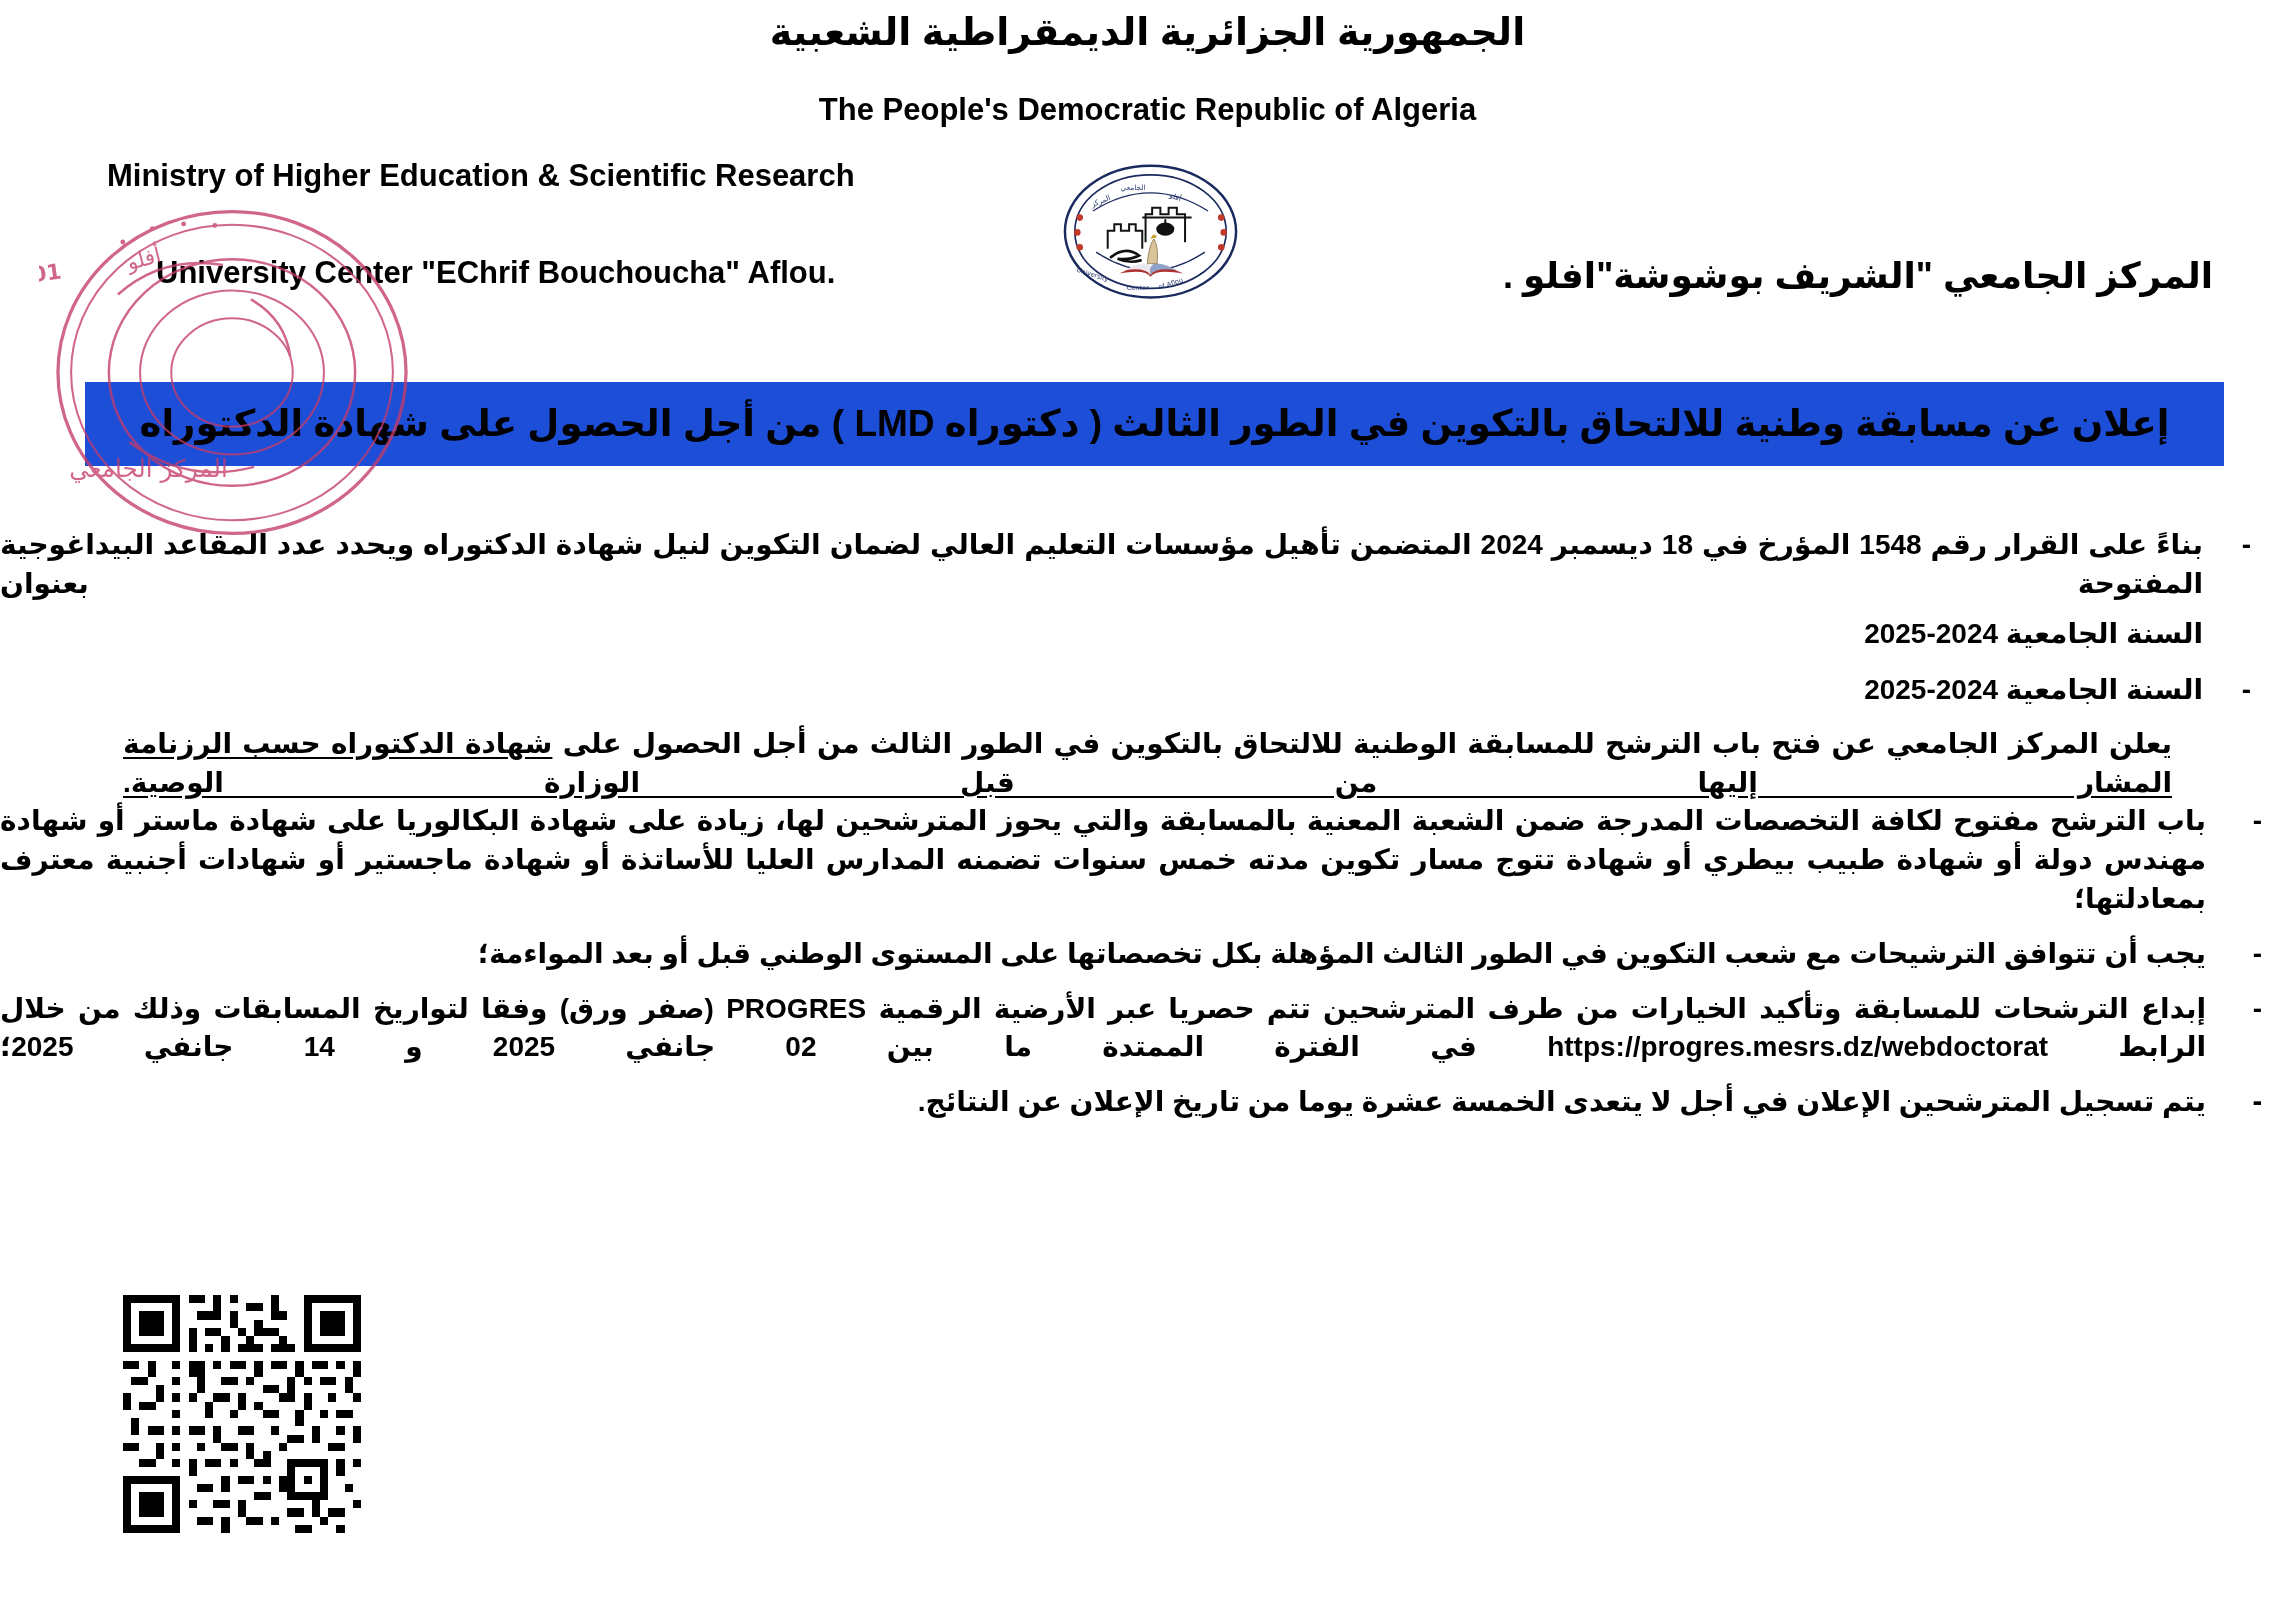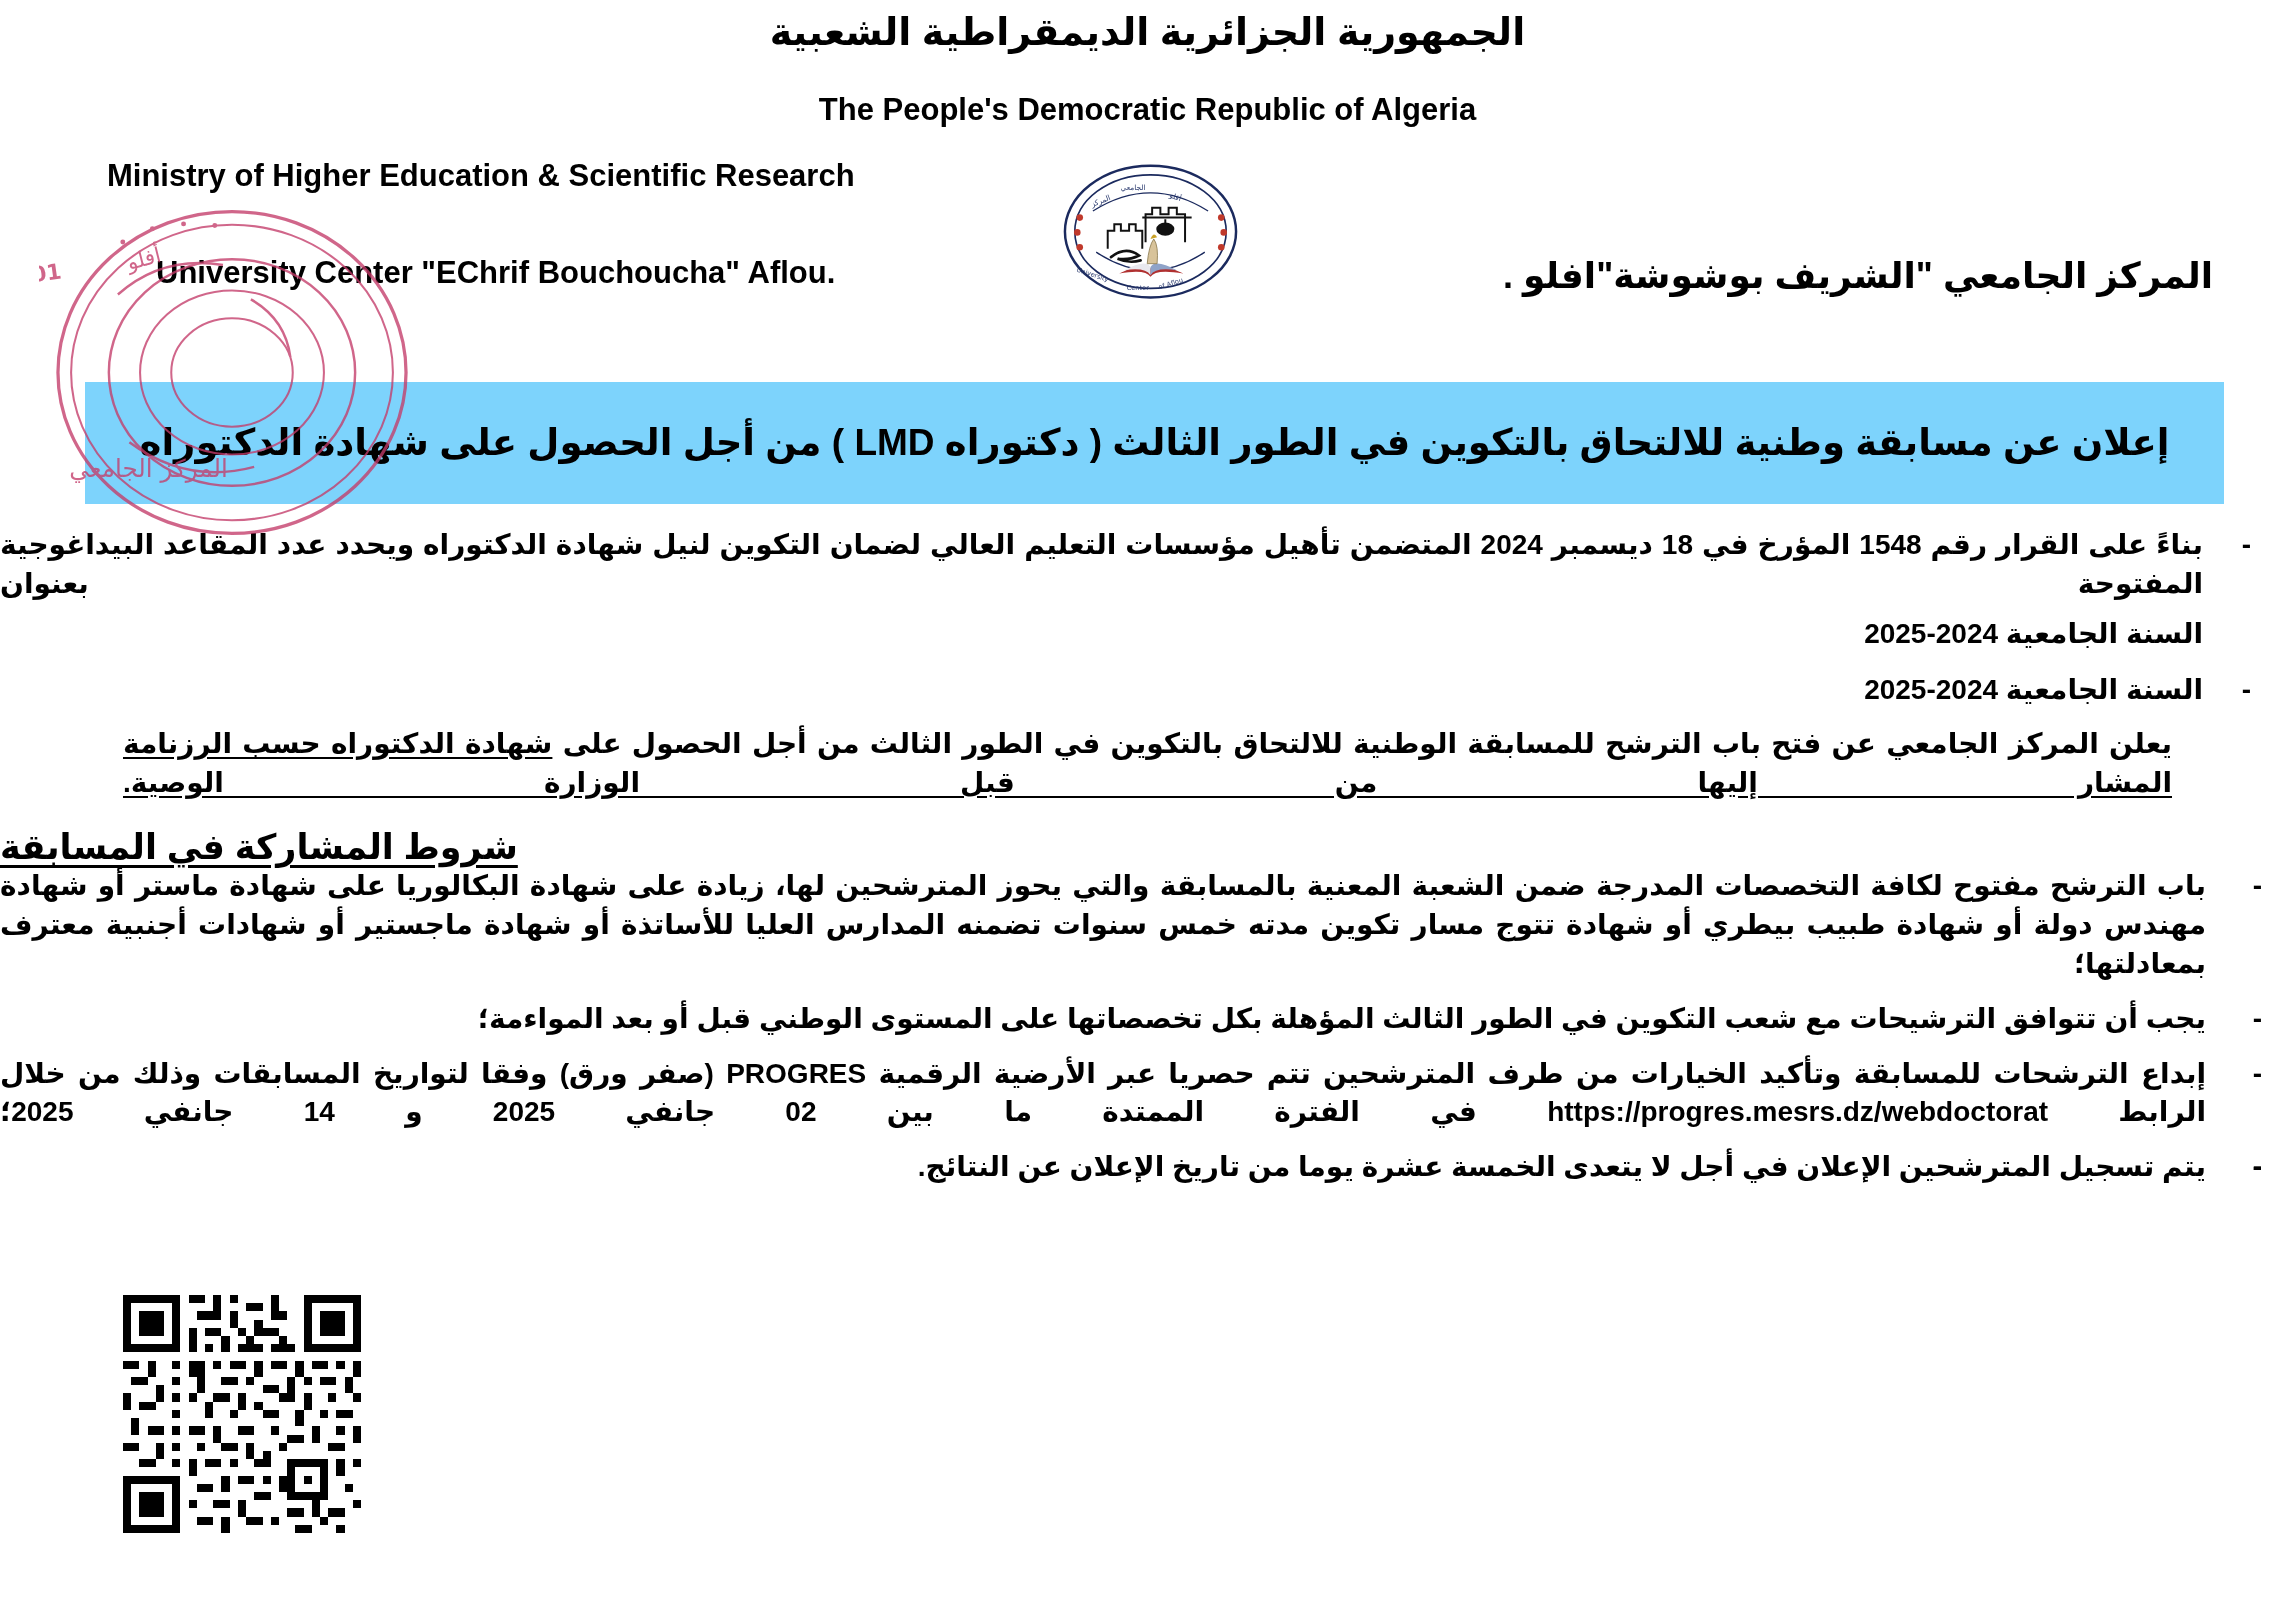--- a/index.html
+++ b/index.html
@@ -104,22 +104,22 @@
     z-index: 5;
   }
   .stamp svg { display: block; width: 100%; height: 100%; }
 
   
   .banner {
     position: absolute;
     top: 382px;
     left: 85px;
     width: 2139px;
-    height: 122px;
-    background: #7dd3fc;
+    height: 84px;
+    background: #1d4ed8;
     display: flex;
     align-items: center;
     justify-content: center;
     z-index: 2;
   }
   .banner-text {
     font-size: 37px;
     font-weight: bold;
     direction: rtl;
     text-align: center;
@@ -352,25 +352,20 @@
     </li>
     <li class="bullet rtl-right" style="padding-right:92px;margin-bottom:5px;">
       <span>السنة الجامعية 2024-2025</span>
     </li>
   </ul>
 
   <div class="decl-line">
     <span>يعلن المركز الجامعي عن فتح باب الترشح للمسابقة الوطنية للالتحاق بالتكوين في الطور الثالث من أجل الحصول على </span><span class="underlined">شهادة الدكتوراه حسب الرزنامة المشار إليها من قبل الوزارة الوصية.</span>
   </div>
 
-  <div class="section-title-wrap">
-    <div class="section-title">
-      <span>شروط المشاركة في المسابقة</span>
-    </div>
-  </div>
 
   <ul class="bullets conditions">
 
     <li class="bullet">
       <span class="dash">-</span>
       <span>باب الترشح مفتوح لكافة التخصصات المدرجة ضمن الشعبة المعنية بالمسابقة والتي يحوز المترشحين لها، زيادة على شهادة البكالوريا على شهادة ماستر أو شهادة مهندس دولة أو شهادة طبيب بيطري أو شهادة تتوج مسار تكوين مدته خمس سنوات تضمنه المدارس العليا للأساتذة أو شهادة ماجستير أو شهادات أجنبية معترف بمعادلتها؛</span>
     </li>
 
     <li class="bullet rtl-right">
       <span class="dash">-</span>

